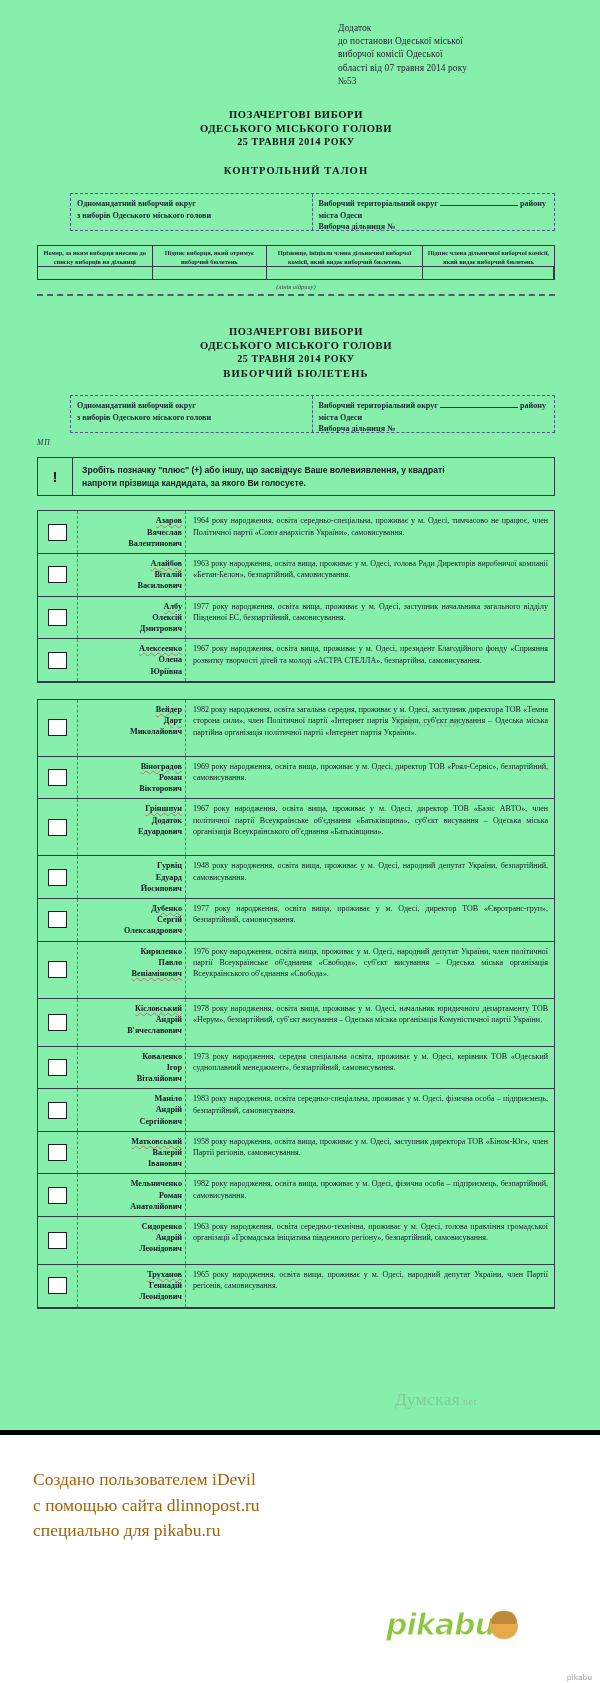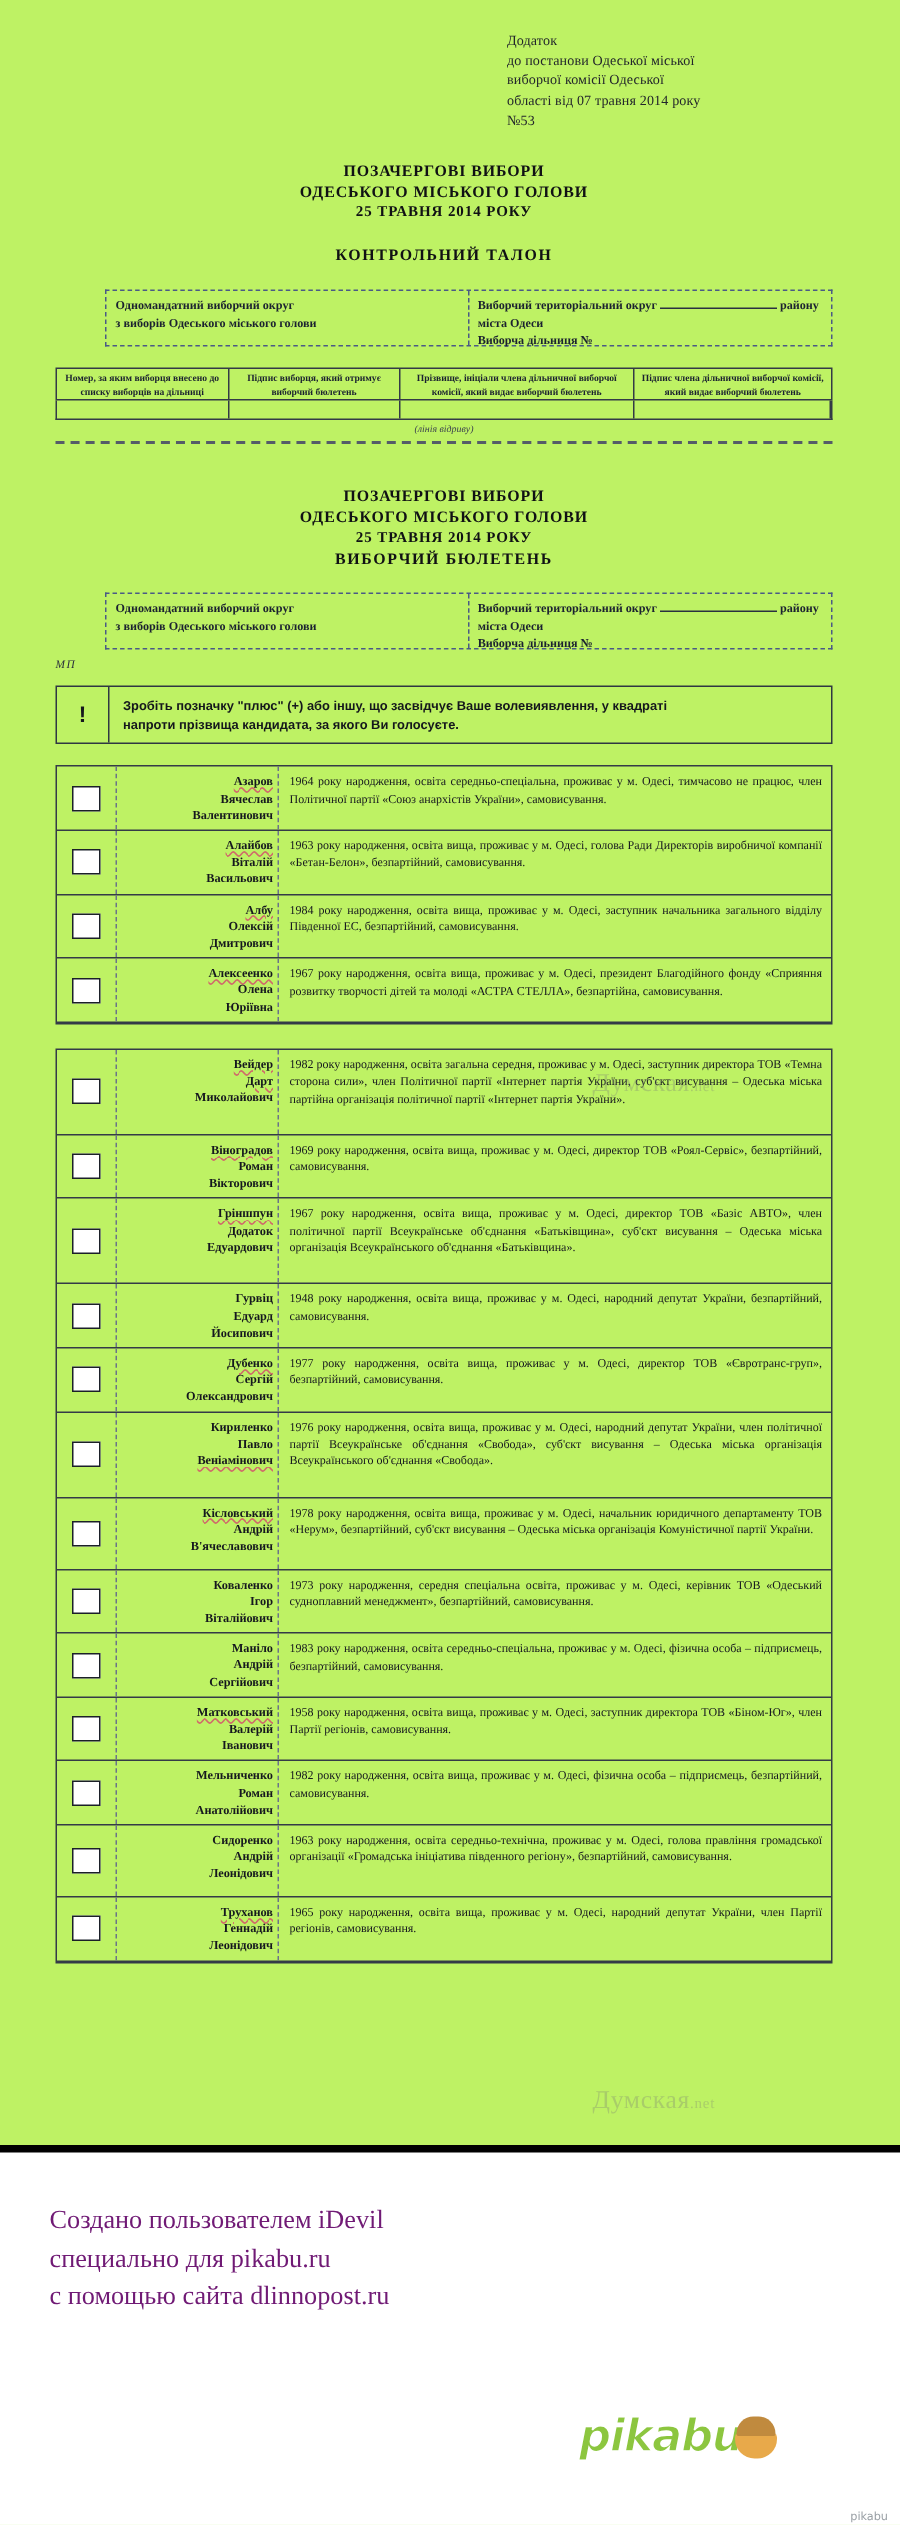--- a/index.html
+++ b/index.html
@@ -23,21 +23,21 @@
     background: #ffffff;
   }
 
   
   .sheet {
     position: absolute;
     left: 0;
     top: 0;
     width: 600px;
     height: 1430px;
-    background: #bef264;
+    background: #86efac;
     overflow: hidden;
   }
 
   .inner {
     position: absolute;
     left: 37px;
     top: 0;
     width: 518px;
   }
 
@@ -263,21 +263,21 @@
     background: #ffffff;
     border-top: 5px solid #000000;
   }
   .caption-text {
     position: absolute;
     left: 33px;
     top: 32px;
     font-family: "Liberation Serif", "DejaVu Serif", serif;
     font-size: 17.5px;
     line-height: 25.5px;
-    color: #701a75;
+    color: #a16207;
   }
   .caption-text div { white-space: nowrap; }
 
   
   .pikabu-logo {
     position: absolute;
     left: 386px;
     top: 172px;
     display: flex;
     align-items: center;
@@ -427,21 +427,21 @@
         </div>
         <div class="cand-row">
           <div class="c-box">
               <div class="vote-box"></div>
             </div>
           <div class="c-name">
             <span class="sp red-underline">Албу</span>
             <span class="sp">Олексій</span>
             <span class="sp">Дмитрович</span>
           </div>
-          <div class="c-bio">1984 року народження, освіта вища, проживає у м. Одесі, заступник начальника загального відділу Південної ЕС, безпартійний, самовисування.</div>
+          <div class="c-bio">1977 року народження, освіта вища, проживає у м. Одесі, заступник начальника загального відділу Південної ЕС, безпартійний, самовисування.</div>
         </div>
         <div class="cand-row">
           <div class="c-box">
               <div class="vote-box"></div>
             </div>
           <div class="c-name">
             <span class="sp red-underline">Алексеенко</span>
             <span class="sp">Олена</span>
             <span class="sp">Юріївна</span>
           </div>
@@ -602,22 +602,22 @@
       <span>Думская</span><span class="sm">.net</span>
     </div>
     <div class="watermark" style="left:395px; top:1390px;">
       <span>Думская</span><span class="sm">.net</span>
     </div>
   </div>
 
   <div class="caption-band">
     <div class="caption-text">
       <div>Создано пользователем iDevil</div>
+      <div>с помощью сайта dlinnopost.ru</div>
       <div>специально для pikabu.ru</div>
-      <div>с помощью сайта dlinnopost.ru</div>
     </div>
     <div class="pikabu-logo">
       <span class="pikabu-word">pikabu</span>
       <span class="pikabu-dot">
         <span class="bot"></span>
         <span class="top"></span>
       </span>
     </div>
     <div class="pikabu-mini">pikabu</div>
   </div>

